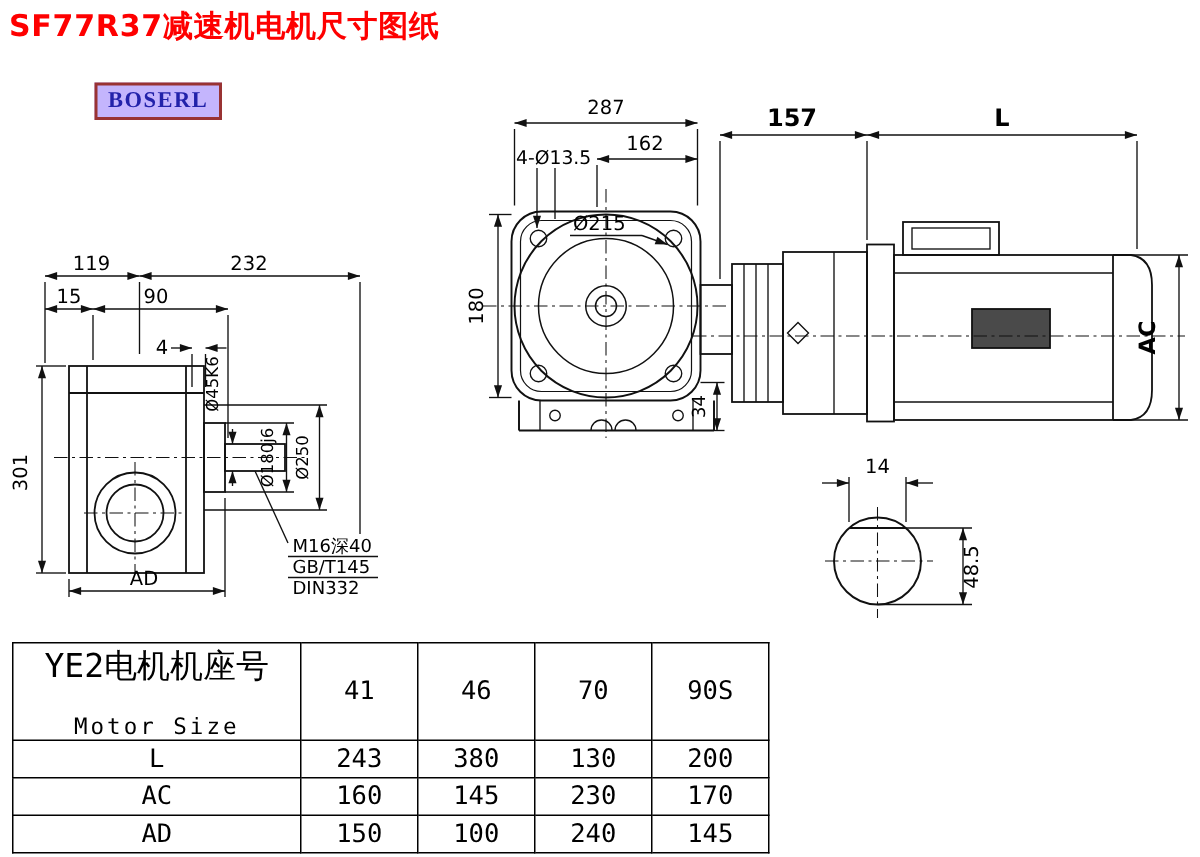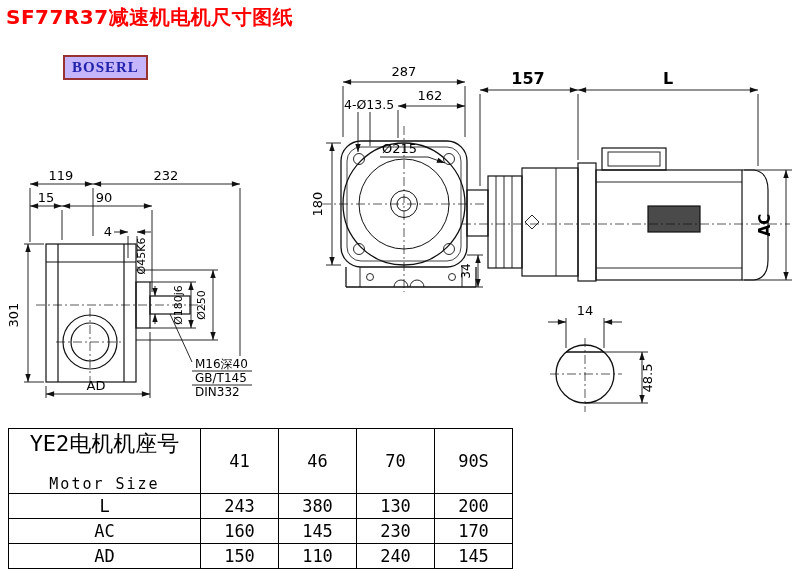--- a/index.html
+++ b/index.html
@@ -251,18 +251,18 @@
     <tr style="height:25px">
       <th>AC</th>
       <td>160</td>
       <td>145</td>
       <td>230</td>
       <td>170</td>
     </tr>
     <tr style="height:25px">
       <th>AD</th>
       <td>150</td>
-      <td>110</td>
+      <td>100</td>
       <td>240</td>
       <td>145</td>
     </tr>
   </tbody>
 </table>
 
 </body></html>

